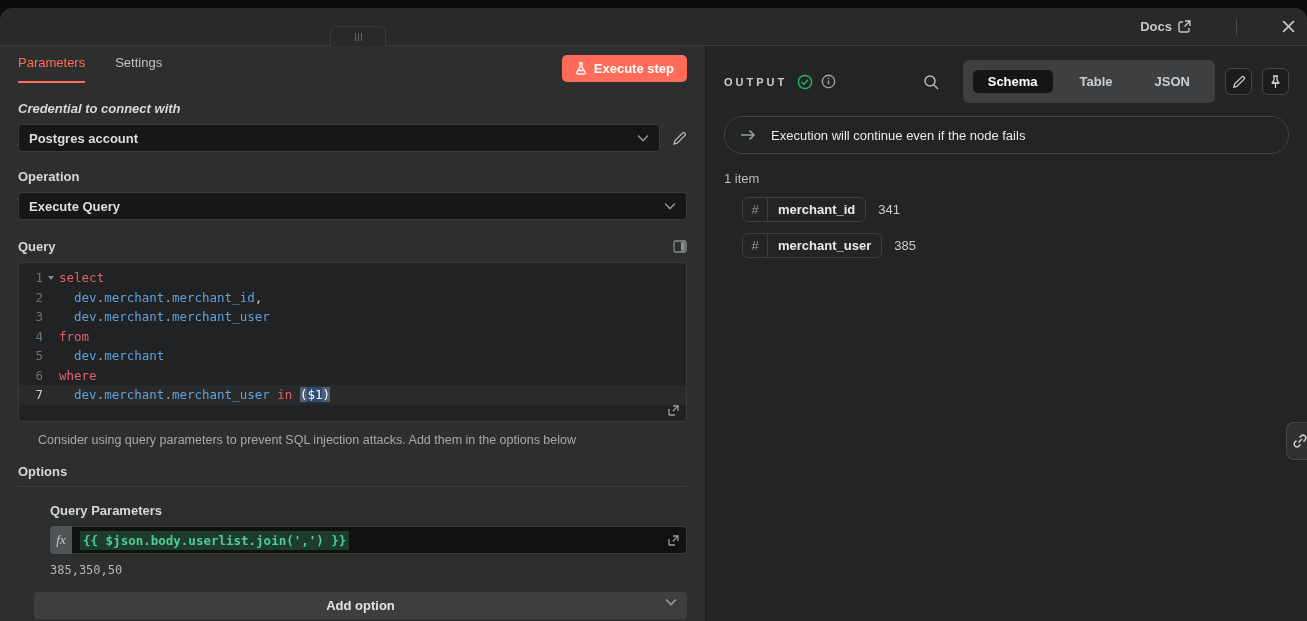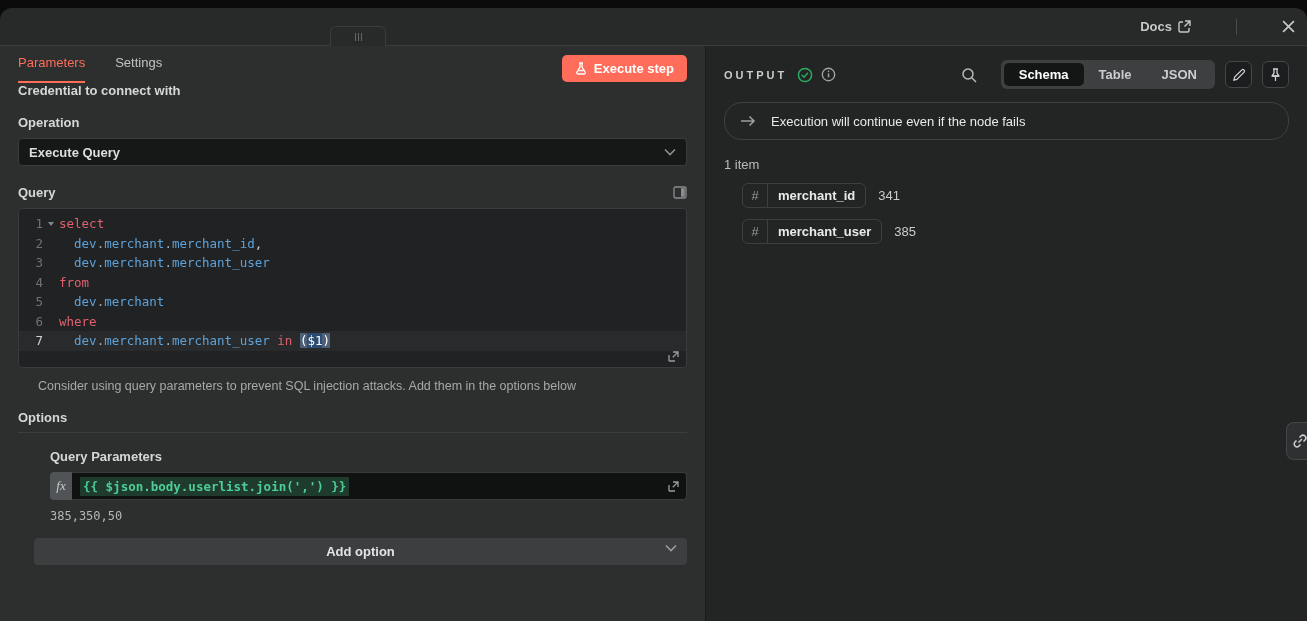--- a/index.html
+++ b/index.html
@@ -85,21 +85,21 @@
   .add-option { margin-left:16px; margin-top:15px; height:27px; background:#3d3e40; border:none;
                 border-radius:4px; width:calc(100% - 16px); position:relative; cursor:pointer;
                 font-size:13px; font-weight:bold; color:#e3e4e5; }
   .add-option .chev { position:absolute; right:10px; top:6px; }
 
   
   .rp-header { display:flex; align-items:center; padding-top:14px; }
   .out-title { font-size:11px; font-weight:bold; letter-spacing:3px; color:#cbcccd; }
   .out-icons { display:flex; align-items:center; gap:8px; margin-left:10px; }
   .rp-right { margin-left:auto; display:flex; align-items:center; }
-  .seg-ctl { display:flex; background:#3e3f41; border-radius:6px; padding:3px; margin-left:24px; }
+  .seg-ctl { display:flex; background:#3e3f41; border-radius:6px; padding:10px; margin-left:24px;gap:12px; }
   .seg { font-size:13px; font-weight:bold; color:#cbced0; padding:4px 15px; border-radius:5px; cursor:pointer; }
   .seg.active { background:#141515; color:#ffffff; }
   .sq-btn { width:27px; height:27px; background:#1c1d1e; border:1px solid #454647; border-radius:6px;
             display:flex; align-items:center; justify-content:center; cursor:pointer; }
   .sq-btn + .sq-btn, .seg-ctl + .sq-btn { margin-left:10px; }
 
   .notice { margin-top:13px; border:1px solid #404143; border-radius:18px; height:38px;
             display:flex; align-items:center; padding:0 15px; }
   .notice-text { font-size:13px; color:#e8e9ea; margin-left:15px; }
 
@@ -159,21 +159,36 @@
           <span>
             <svg width="12" height="13" viewBox="0 0 12 13">
                 <path d="M4.5 1h3M5 1v4L1.8 10.2A1.3 1.3 0 0 0 3 12h6a1.3 1.3 0 0 0 1.2-1.8L7 5V1" fill="none" stroke="#fff" stroke-width="1.3" stroke-linecap="round"></path>
                 <path d="M3.2 8.5h5.6" stroke="#fff" stroke-width="1.3"></path>
               </svg>
           </span>
           <span>Execute step</span>
         </button>
       </div>
 
-      <div class="field-label" style="margin-top:0;">Credential to connect with</div>
+      <div class="field-label" style="margin-top:18px;font-style:italic;">Credential to connect with</div>
+      <div class="cred-row">
+        <div class="select-box">
+          <span class="val">Postgres account</span>
+          <span class="chev">
+            <svg width="12" height="8" viewBox="0 0 12 8">
+                <path d="M1 1.5l5 5 5-5" fill="none" stroke="#8b8d8f" stroke-width="1.6"></path>
+              </svg>
+          </span>
+        </div>
+        <button class="icon-btn" style="margin-left:12px;">
+          <svg width="15" height="15" viewBox="0 0 15 15">
+              <path d="M2 13l.8-3.2L10.6 2a1.4 1.4 0 0 1 2 0l.4.4a1.4 1.4 0 0 1 0 2L5.2 12.2 2 13z" fill="none" stroke="#b6b8ba" stroke-width="1.3"></path>
+            </svg>
+        </button>
+      </div>
 
       <div class="field-label" style="margin-top:17px;">Operation</div>
       <div class="select-box" style="margin-top:8px;">
         <span class="val">Execute Query</span>
         <span class="chev">
           <svg width="12" height="8" viewBox="0 0 12 8">
               <path d="M1 1.5l5 5 5-5" fill="none" stroke="#8b8d8f" stroke-width="1.6"></path>
             </svg>
         </span>
       </div>

